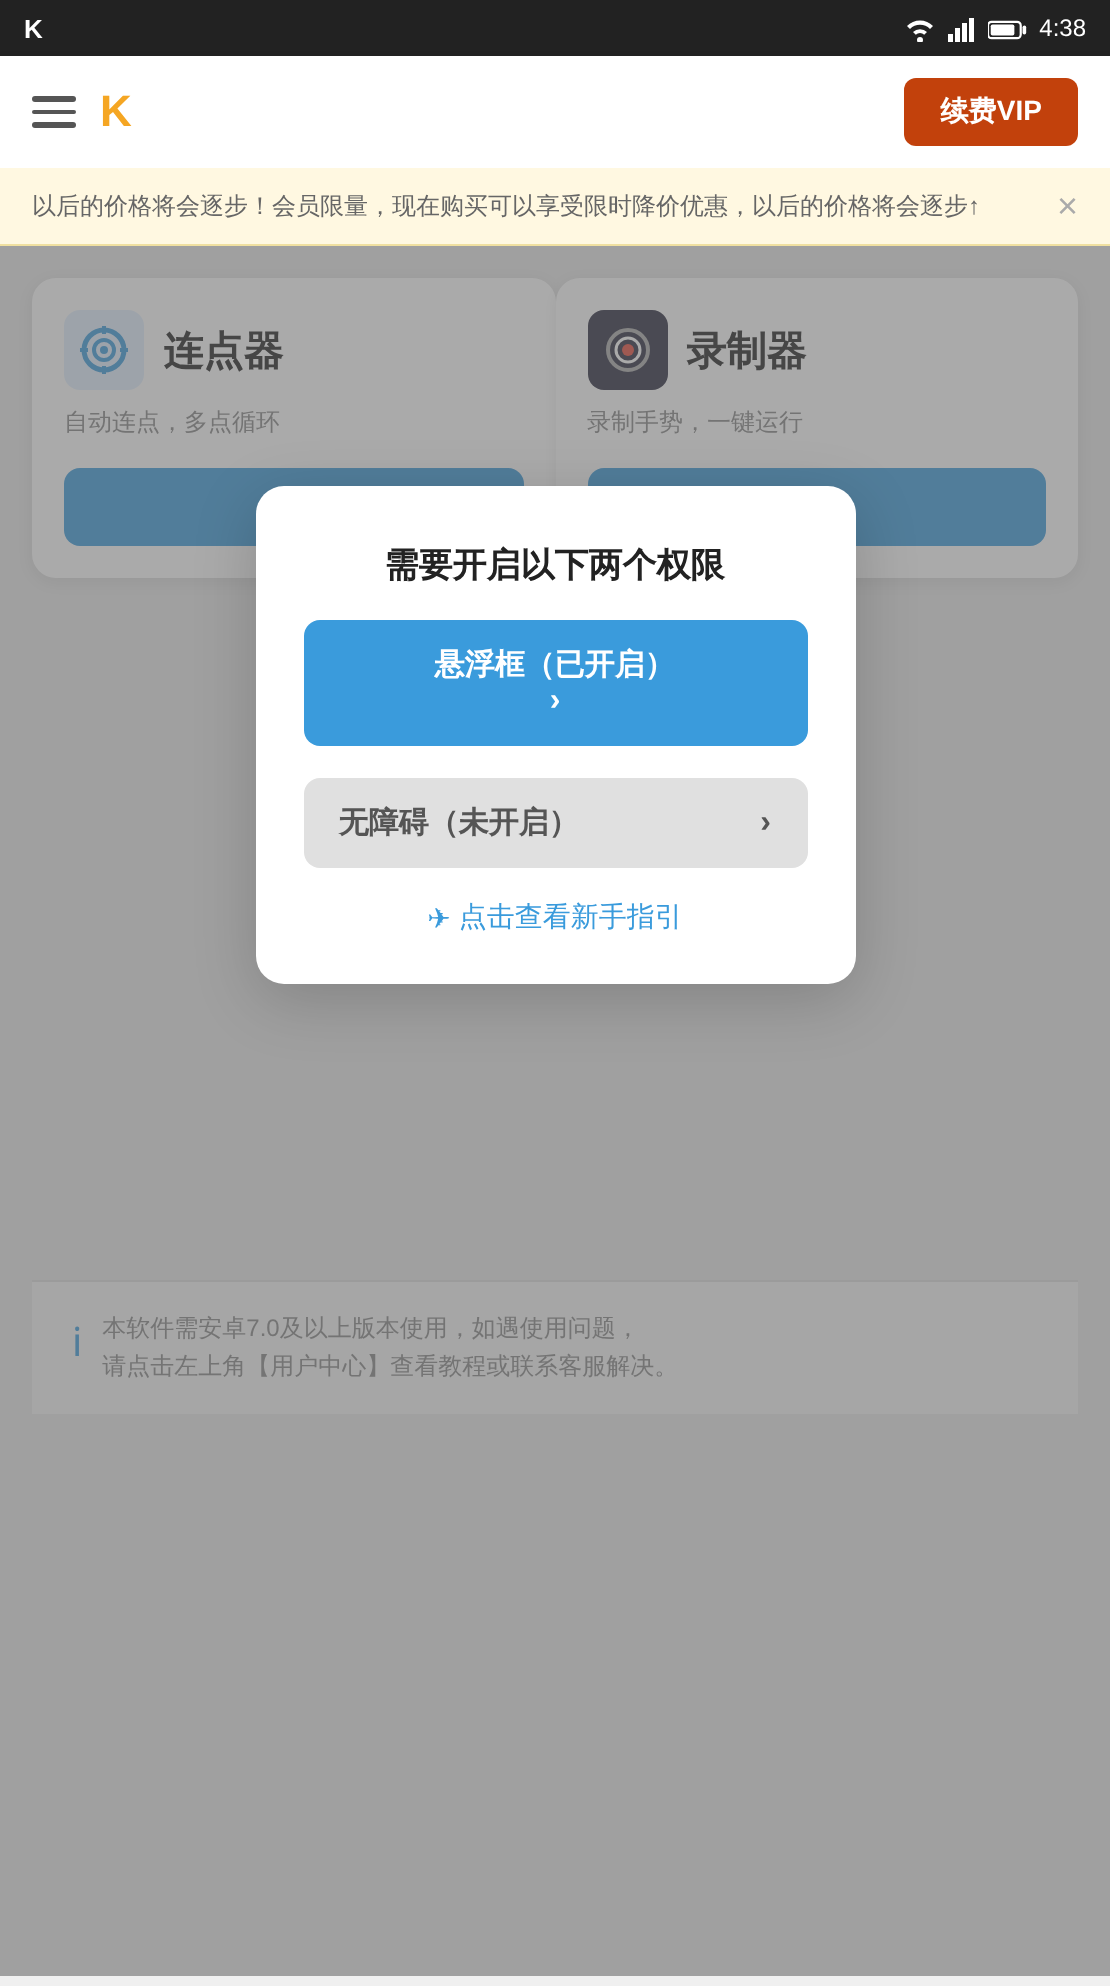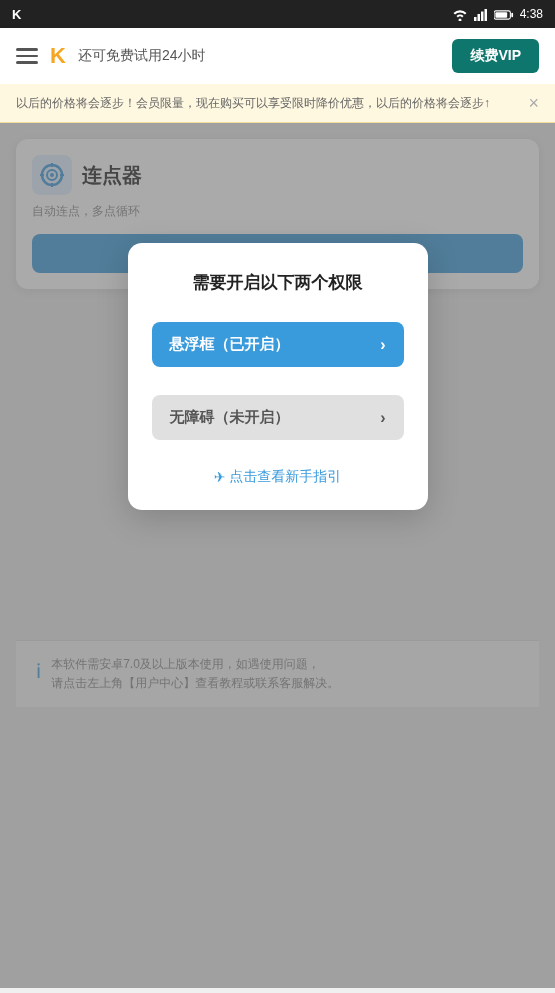--- a/index.html
+++ b/index.html
@@ -39,21 +39,21 @@
     .top-nav-left { display: flex; align-items: center; gap: 12px; }
     .hamburger-icon { display: flex; flex-direction: column; gap: 4px; cursor: pointer; }
     .hamburger-icon span { display: block; width: 22px; height: 2.5px; background: #555; border-radius: 2px; }
     .logo-k {
       font-size: 22px;
       font-weight: bold;
       color: #f5a623;
     }
     .nav-trial-text { font-size: 14px; color: #555; }
     .vip-button {
-      background: #0f766e;
+      background: #c2410c;
       color: white;
       border: none;
       border-radius: 6px;
       padding: 8px 18px;
       font-size: 14px;
       font-weight: bold;
       cursor: pointer;
     }
 
     
@@ -144,21 +144,21 @@
     
     .dialog {
       background: white;
       border-radius: 14px;
       width: 300px;
       padding: 28px 24px 24px;
       box-shadow: 0 8px 32px rgba(0,0,0,0.18);
       display: flex;
       flex-direction: column;
       align-items: center;
-      gap: 28px;
+      gap: 16px;
     }
     .dialog-title {
       font-size: 17px;
       font-weight: bold;
       color: #222;
       text-align: center;
     }
     .dialog-btn {
       width: 100%;
       border-radius: 8px;
@@ -167,20 +167,21 @@
       font-weight: bold;
       display: flex;
       align-items: center;
       justify-content: space-between;
       cursor: pointer;
       border: none;
     }
     .dialog-btn-active {
       background: #3a9bdc;
       color: white;
+      flex-direction: column;
     }
     .dialog-btn-inactive {
       background: #e0e0e0;
       color: #555;
     }
     .dialog-btn-arrow {
       font-size: 16px;
     }
     .dialog-link {
       color: #3a9bdc;
@@ -285,21 +286,20 @@
 </div>
 
 <div class="top-nav">
   <div class="top-nav-left">
     <div class="hamburger-icon">
       <span></span>
         <span></span>
         <span></span>
     </div>
     <span class="logo-k">K</span>
-    <span class="nav-trial-text">还可免费试用24小时</span>
   </div>
   <button class="vip-button">续费VIP</button>
 </div>
 
 <div class="banner">
   <span style="font-size:12px; color:#666; flex:1; overflow:hidden; text-overflow:ellipsis; white-space:nowrap; padding-right:8px;">以后的价格将会逐步！会员限量，现在购买可以享受限时降价优惠，以后的价格将会逐步↑</span>
   <span class="banner-close">×</span>
 </div>
 
 <div class="main-content">
@@ -318,20 +318,34 @@
             <line x1="2" y1="14" x2="6" y2="14" stroke="#3a9bdc" stroke-width="2"></line>
             <line x1="22" y1="14" x2="26" y2="14" stroke="#3a9bdc" stroke-width="2"></line>
           </svg>
         </div>
         <span class="card-title">连点器</span>
       </div>
       <p class="card-subtitle">自动连点，多点循环</p>
       <button class="card-start-btn">启动</button>
     </div>
 
+    <div class="card">
+      <div class="card-header">
+        <div class="card-icon card-icon-dark">
+          <svg width="28" height="28" viewBox="0 0 28 28">
+            <circle cx="14" cy="14" r="10" fill="none" stroke="#aaa" stroke-width="2"></circle>
+            <circle cx="14" cy="14" r="6" fill="none" stroke="#fff" stroke-width="1.5"></circle>
+            <circle cx="14" cy="14" r="3" fill="#e74c3c"></circle>
+          </svg>
+        </div>
+        <span class="card-title">录制器</span>
+      </div>
+      <p class="card-subtitle">录制手势，一键运行</p>
+      <button class="card-start-btn">启动</button>
+    </div>
   </div>
 
   <div class="empty-state">
     <div class="empty-icon"></div>
     <span class="empty-text">暂无脚本</span>
   </div>
 
   <div class="overlay">
     <div class="dialog">
       <span class="dialog-title">需要开启以下两个权限</span>

